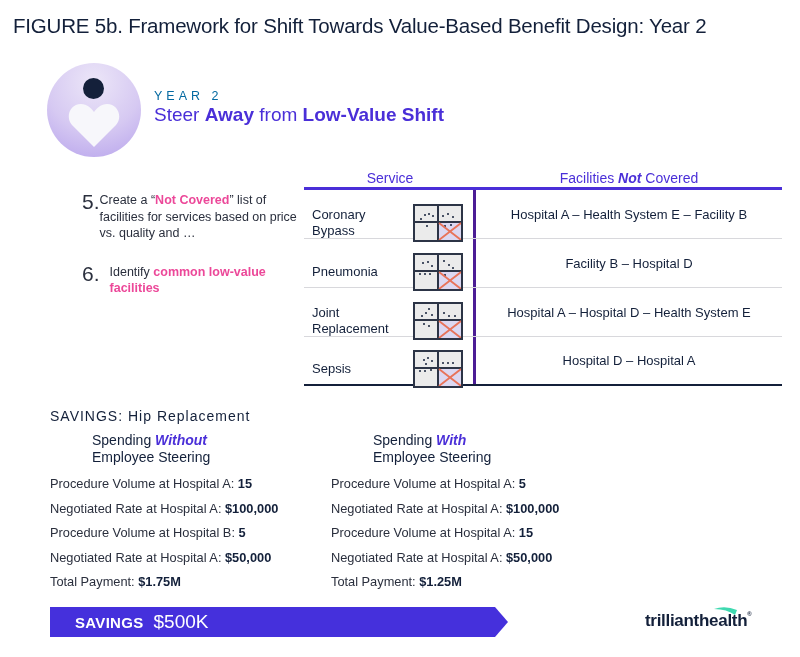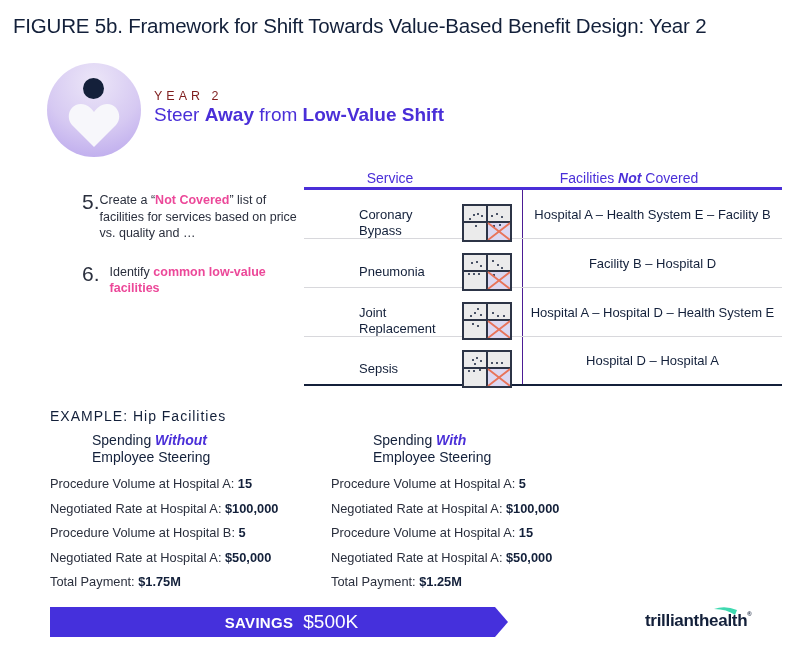--- a/index.html
+++ b/index.html
@@ -12,62 +12,62 @@
   }
   .hero-icon {
     position: absolute; left: 47px; top: 63px; width: 94px; height: 94px; border-radius: 50%;
     background: radial-gradient(circle at 50% 20%, #ece6f8 0%, #d6c9f2 55%, #b7a3ec 100%);
   }
   .hero-icon .dot {
     position: absolute; left: 36px; top: 15px; width: 21px; height: 21px; border-radius: 50%; background: #14203a;
   }
   .hero-icon svg { position: absolute; left: 21px; top: 40px; }
   .year-label {
-    position: absolute; left: 154px; top: 89px; font-size: 12.5px; letter-spacing: 4px; color: #7f1d1d; font-weight: 500;
+    position: absolute; left: 154px; top: 89px; font-size: 12.5px; letter-spacing: 4px; color: #0369a1; font-weight: 500;
   }
   .hero-title {
     position: absolute; left: 154px; top: 104px; font-size: 19px; color: #4a2fd8;
   }
   .hero-title b { font-weight: 700; }
 
   .steps { position: absolute; left: 82px; top: 192px; width: 220px; }
   .step { display: flex; align-items: flex-start; margin-bottom: 22px; }
   .step-num { font-size: 21px; color: #2a2f3d; width: 30px; line-height: 20px; }
   .step-text { font-size: 12.5px; line-height: 16.5px; color: #2a2f3d; }
   .step-text b { color: #ec4899; }
 
   .table { position: absolute; left: 304px; top: 170px; width: 478px; }
   .thead { display: flex; height: 20px; border-bottom: 3px solid #4a2fd8; }
   .th { font-size: 14px; color: #4a2fd8; text-align: center; }
   .th.svc { width: 172px; }
   .th.fac { flex: 1; }
   .row { display: flex; height: 49px; border-bottom: 1.5px solid #d8d8dc; }
   .row:last-child { border-bottom: 2px solid #14203a; }
-  .cell-svc { width: 172px; display: flex; align-items: center; justify-content: space-between; padding: 17px 10px 0 8px; border-right: 1px solid #4c1d95; margin-left: 47px; }
+  .cell-svc { width: 172px; display: flex; align-items: center; justify-content: space-between; padding: 17px 10px 0 8px; border-right: 3px solid #4c1d95; }
   .svc-name { font-size: 13px; line-height: 16px; color: #13203a; }
   .cell-fac { flex: 1; display: flex; align-items: center; justify-content: center; font-size: 13px; color: #13203a; }
 
   .qicon { width: 50px; height: 38px; position: relative; border: 2px solid #2c3446; background: #ebebeb; }
   .qicon .q4 { position: absolute; left: 24px; top: 17px; width: 22px; height: 17px; background: #dcd8f2; }
   .qicon .vl { position: absolute; left: 22px; top: 0; width: 2px; height: 34px; background: #2c3446; }
   .qicon .hl { position: absolute; left: 0; top: 15px; width: 46px; height: 2px; background: #2c3446; }
   .qicon svg { position: absolute; left: 0; top: 0; }
 
   .example-label { position: absolute; left: 50px; top: 408px; font-size: 14px; letter-spacing: 1px; color: #13203a; }
   .col { position: absolute; top: 432px; width: 270px; }
   .col.left { left: 50px; }
   .col.right { left: 331px; }
   .col-title { font-size: 14px; line-height: 17px; color: #13203a; margin-bottom: 6px; margin-left: 42px; }
   .col-title i { color: #4a2fd8; font-weight: 700; }
   .line { font-size: 12.8px; color: #2a2f3d; height: 24.5px; line-height: 24.5px; }
   .line b { color: #13203a; }
 
   .savings { position: absolute; left: 50px; top: 607px; width: 458px; height: 30px; }
   .savings svg { position: absolute; left: 0; top: 0; }
-  .savings-text { position: absolute; left: 0; top: 0; width: 458px; height: 30px; display: flex; align-items: center; justify-content: center; color: #fff; padding-left: 25px; }
+  .savings-text { position: absolute; left: 0; top: 0; width: 458px; height: 30px; display: flex; align-items: center; color: #fff; padding-left: 25px; }
   .savings-label { font-size: 15px; font-weight: 700; margin-right: 10px; letter-spacing: 0.3px; }
   .savings-value { font-size: 19px; font-weight: 500; }
 
   .logo { position: absolute; left: 645px; top: 611px; font-size: 17px; font-weight: 700; color: #13203a; letter-spacing: -0.3px; }
   .logo .swoosh { position: absolute; left: 68px; top: -5px; }
   .logo .reg { font-size: 6px; vertical-align: top; }
 </style>
 </head>
 <body>
 
@@ -202,21 +202,21 @@
               <circle cx="38" cy="11" r="1"></circle>
             </g>
             <path d="M24 17 L46 34 M46 17 L24 34" stroke="#e8735a" stroke-width="1.8"></path>
           </svg>
       </div>
     </div>
     <div class="cell-fac">Hospital D – Hospital A</div>
   </div>
 </div>
 
-<div class="example-label">EXAMPLE:  Hip Facilities</div>
+<div class="example-label">SAVINGS:  Hip Replacement</div>
 
 <div class="col left">
   <div class="col-title"><span>Spending </span><i>Without</i><br><span>Employee Steering</span></div>
   <div class="line"><span>Procedure Volume at Hospital A: </span><b>15</b></div>
   <div class="line"><span>Negotiated Rate at Hospital A: </span><b>$100,000</b></div>
   <div class="line"><span>Procedure Volume at Hospital B: </span><b>5</b></div>
   <div class="line"><span>Negotiated Rate at Hospital A: </span><b>$50,000</b></div>
   <div class="line"><span>Total Payment: </span><b>$1.75M</b></div>
 </div>
 

